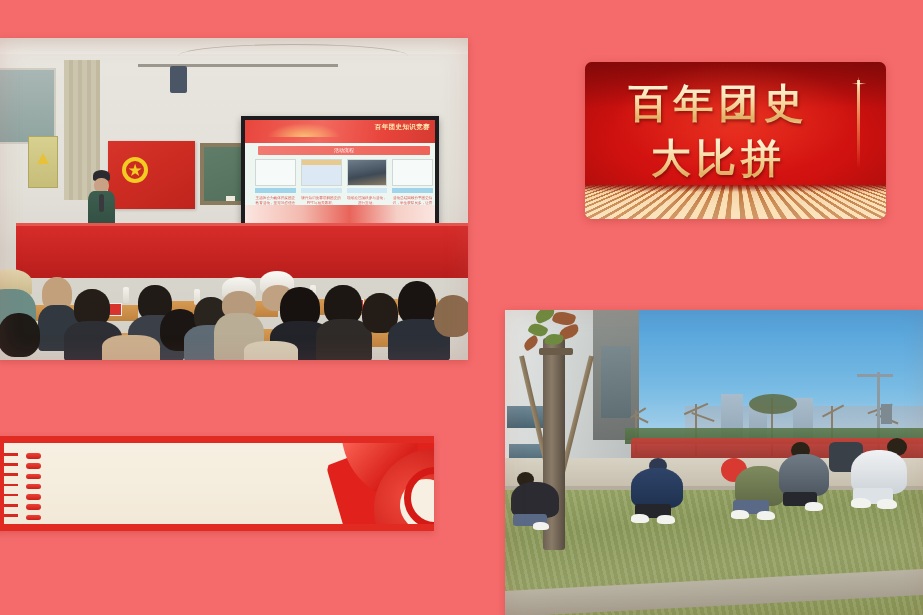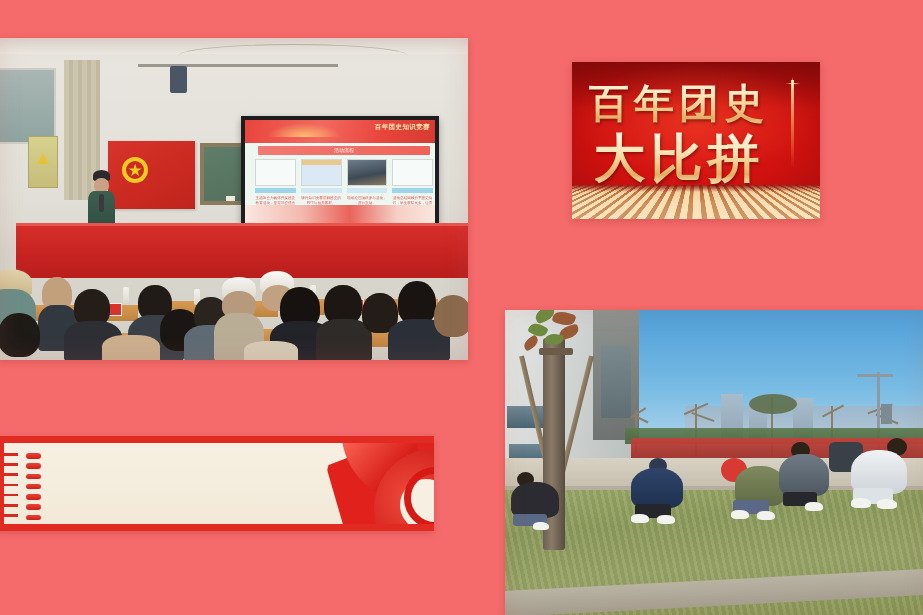--- a/index.html
+++ b/index.html
@@ -84,24 +84,25 @@
   .bottle{position:absolute;width:6px;height:16px;border-radius:2px;
     background:linear-gradient(180deg,#f4f2ec,#ddd9cf);}
   .placard{position:absolute;width:36px;height:13px;background:#d8332c;border:1px solid #eee;}
   .head{position:absolute;border-radius:48% 48% 40% 40%;}
   .cap{position:absolute;border-radius:50% 50% 22% 22%;}
   .cls-vig{position:absolute;inset:0;pointer-events:none;
     box-shadow:inset 0 0 26px rgba(190,90,90,.2);}
 
   
   .banner{
-    position:absolute; left:572px; top:62px; width:248px; height:157px;
+    position:absolute; left:585px; top:62px; width:301px; height:157px;
     overflow:hidden; box-shadow:0 2px 8px rgba(130,20,20,.25);
     background:
       radial-gradient(ellipse 95% 82% at 50% 48%, #e01a16 0%, #cf110f 42%, #a50d0c 76%, #7d0807 100%);
+    border-radius: 7px;
   }
   .bn-top{position:absolute;left:0;top:0;width:100%;height:46px;
     background:linear-gradient(180deg,rgba(120,8,8,.75),rgba(160,10,10,0));}
   .bn-glow{position:absolute;left:50%;top:36%;transform:translate(-50%,-50%);
     width:250px;height:115px;
     background:radial-gradient(ellipse at 50% 50%,rgba(255,110,60,.30),rgba(255,60,30,0) 70%);}
   .bn-beam{position:absolute;right:26px;top:18px;width:3px;height:88px;
     background:linear-gradient(180deg,rgba(255,228,170,.95),rgba(255,206,120,.55) 45%,rgba(255,200,110,0));}
   .bn-star{position:absolute;right:20px;top:14px;width:15px;height:15px;}
   .bn-star:before,.bn-star:after{content:"";position:absolute;left:50%;top:50%;
@@ -112,21 +113,21 @@
     padding-right:34px;z-index:4;}
   .bn-l1,.bn-l2{
     font-family:"Liberation Sans","DejaVu Sans",sans-serif;font-weight:bold;
     letter-spacing:5px;
     background:linear-gradient(180deg,#fff6e2 0%,#fbe7bb 34%,#f2cf90 58%,#dfae62 82%,#f6e0b0 100%);
     -webkit-background-clip:text;background-clip:text;color:transparent;
     -webkit-text-fill-color:transparent;
     filter:drop-shadow(1.5px 2px 1.5px rgba(90,4,4,.55));
   }
   .bn-l1{font-size:40px;line-height:50px;}
-  .bn-l2{font-size:52px;line-height:52px;margin-top:4px;}
+  .bn-l2{font-size:40px;line-height:52px;margin-top:4px;}
   
   .bn-floor{position:absolute;left:0;bottom:0;width:100%;height:34px;overflow:hidden;
     background:linear-gradient(180deg,#b8531f 0%,#d98a46 18%,#e9b97e 55%,#f0cb9a 100%);}
   .bn-floor:before{content:"";position:absolute;left:-8%;top:-2px;width:116%;height:120%;
     background:repeating-linear-gradient(90deg,
       rgba(255,230,190,.85) 0 4px, rgba(170,90,40,.45) 4px 7px,
       rgba(255,238,205,.7) 7px 12px, rgba(150,72,28,.40) 12px 15px);
     transform:perspective(60px) rotateX(56deg);transform-origin:50% 0%;}
   .bn-floor:after{content:"";position:absolute;left:0;top:0;width:100%;height:7px;
     background:linear-gradient(180deg,rgba(140,20,12,.9),rgba(190,80,40,0));}

